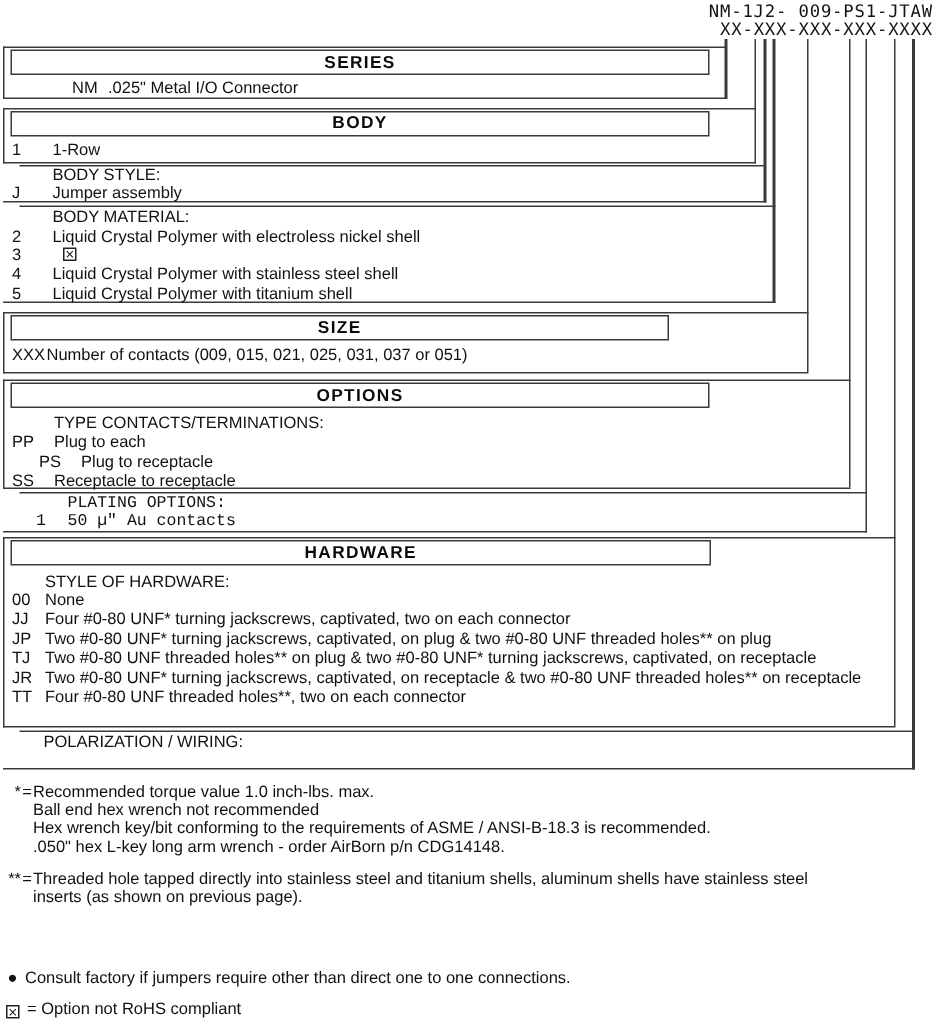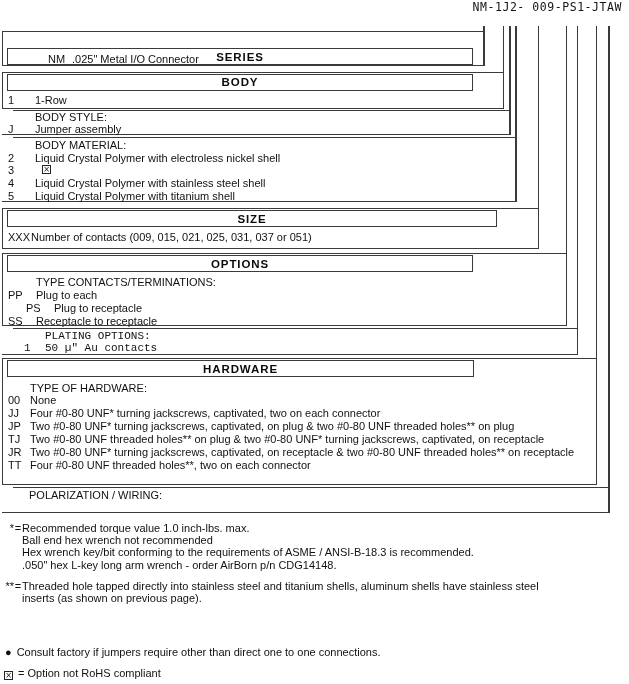--- a/index.html
+++ b/index.html
@@ -22,33 +22,34 @@
         font-family:"DejaVu Sans",sans-serif;}
   .fnm{flex:none;text-align:right;}
   .fne{flex:none;text-align:center;}
 </style>
 </head>
 <body>
 
 <div class="canvas">
 
   <div class="pn" style="top:0px;">NM-1J2- 009-PS1-JTAW</div>
+  <div class="pn" style="top:12px;">XX-XXX-XXX-XXX-XXXX</div>
 
   <div class="vline" style="left:483px;height:39.5px;"></div>
   <div class="vline" style="left:502.5px;height:82.5px;"></div>
   <div class="vline" style="left:509px;height:109px;"></div>
   <div class="vline" style="left:515px;height:176px;"></div>
   <div class="vline" style="left:537.5px;height:222px;"></div>
   <div class="vline" style="left:565.5px;height:299px;"></div>
   <div class="vline" style="left:576.5px;height:329px;"></div>
   <div class="vline" style="left:595.5px;height:458px;"></div>
   <div class="vline" style="left:608px;height:486.5px;"></div>
 
   <div class="obox" style="left:2px;top:31px;width:481.5px;height:34.5px;"></div>
-  <div class="hbox" style="left:7px;top:48px;width:466px;height:17px;text-align:right;">
+  <div class="hbox" style="left:7px;top:33px;width:466px;height:17px;text-align:right;">
     <span class="htitle">SERIES</span>
   </div>
   <div class="tb" style="left:8px;top:52.5px;line-height:13px;">
     <div class="row">
       <span class="code" style="width:24px;padding-left:40px;">NM</span>
       <span>.025" Metal I/O Connector</span>
     </div>
   </div>
 
   <div class="obox" style="left:2px;top:71.5px;width:502px;height:37px;"></div>
@@ -88,21 +89,21 @@
       <span class="code" style="width:27px;">4</span>
       <span>Liquid Crystal Polymer with stainless steel shell</span>
     </div>
     <div class="row">
       <span class="code" style="width:27px;">5</span>
       <span>Liquid Crystal Polymer with titanium shell</span>
     </div>
   </div>
 
   <div class="obox" style="left:2px;top:208px;width:537px;height:40.5px;"></div>
-  <div class="hbox" style="left:7px;top:210px;width:490px;height:17px;">
+  <div class="hbox" style="left:7px;top:210px;width:439px;height:17px;">
     <span class="htitle">SIZE</span>
   </div>
   <div class="tb" style="left:8px;top:231px;line-height:13px;">
     <div class="row">
       <span class="code" style="width:23px;">XXX</span>
       <span>Number of contacts (009, 015, 021, 025, 031, 037 or 051)</span>
     </div>
   </div>
 
   <div class="obox" style="left:2px;top:253px;width:565px;height:72.5px;"></div>
@@ -133,21 +134,21 @@
       <span class="code" style="width:21px;">1</span>
       <span>50 µ" Au contacts</span>
     </div>
   </div>
 
   <div class="obox" style="left:2px;top:358px;width:595px;height:126.5px;"></div>
   <div class="hbox" style="left:7px;top:360px;width:467px;height:17px;">
     <span class="htitle">HARDWARE</span>
   </div>
   <div class="tb" style="left:8px;top:381.5px;line-height:12.85px;">
-    <div class="lbl" style="padding-left:22px;">TYPE OF HARDWARE:</div>
+    <div class="lbl" style="padding-left:22px;">STYLE OF HARDWARE:</div>
     <div class="row">
       <span class="code" style="width:22px;">00</span>
       <span>None</span>
     </div>
     <div class="row">
       <span class="code" style="width:22px;">JJ</span>
       <span>Four #0-80 UNF* turning jackscrews, captivated, two on each connector</span>
     </div>
     <div class="row">
       <span class="code" style="width:22px;">JP</span>

